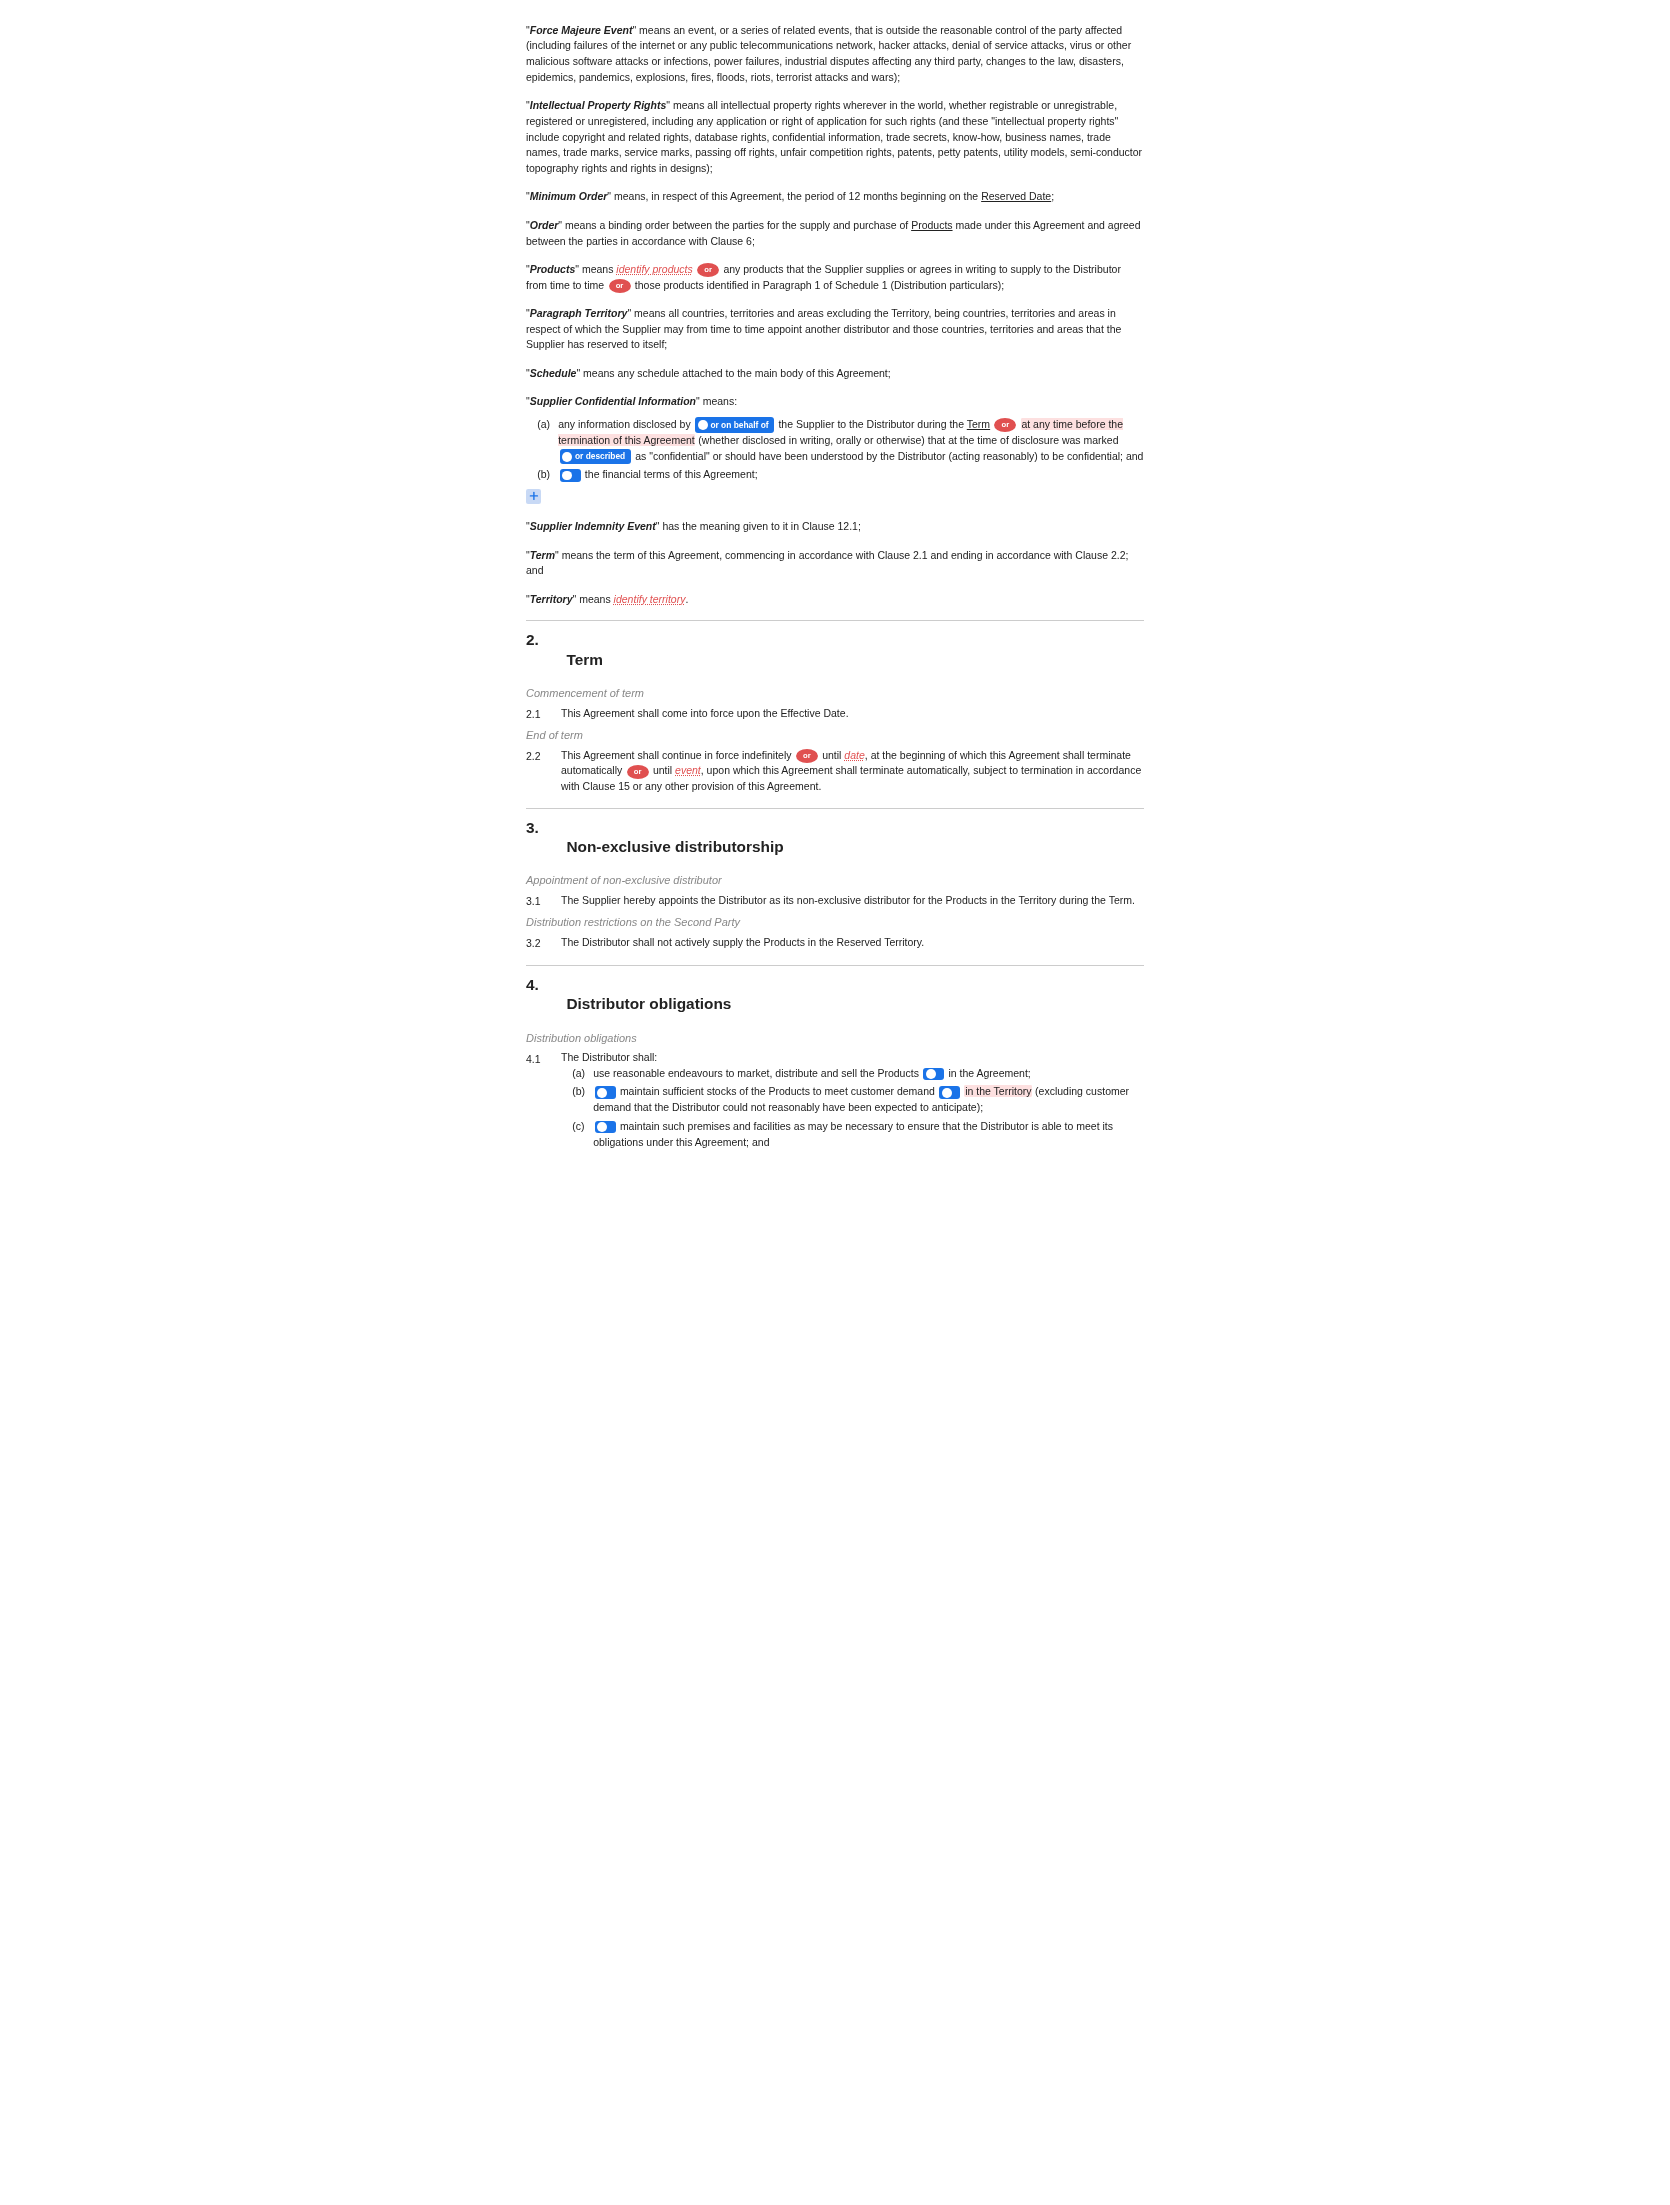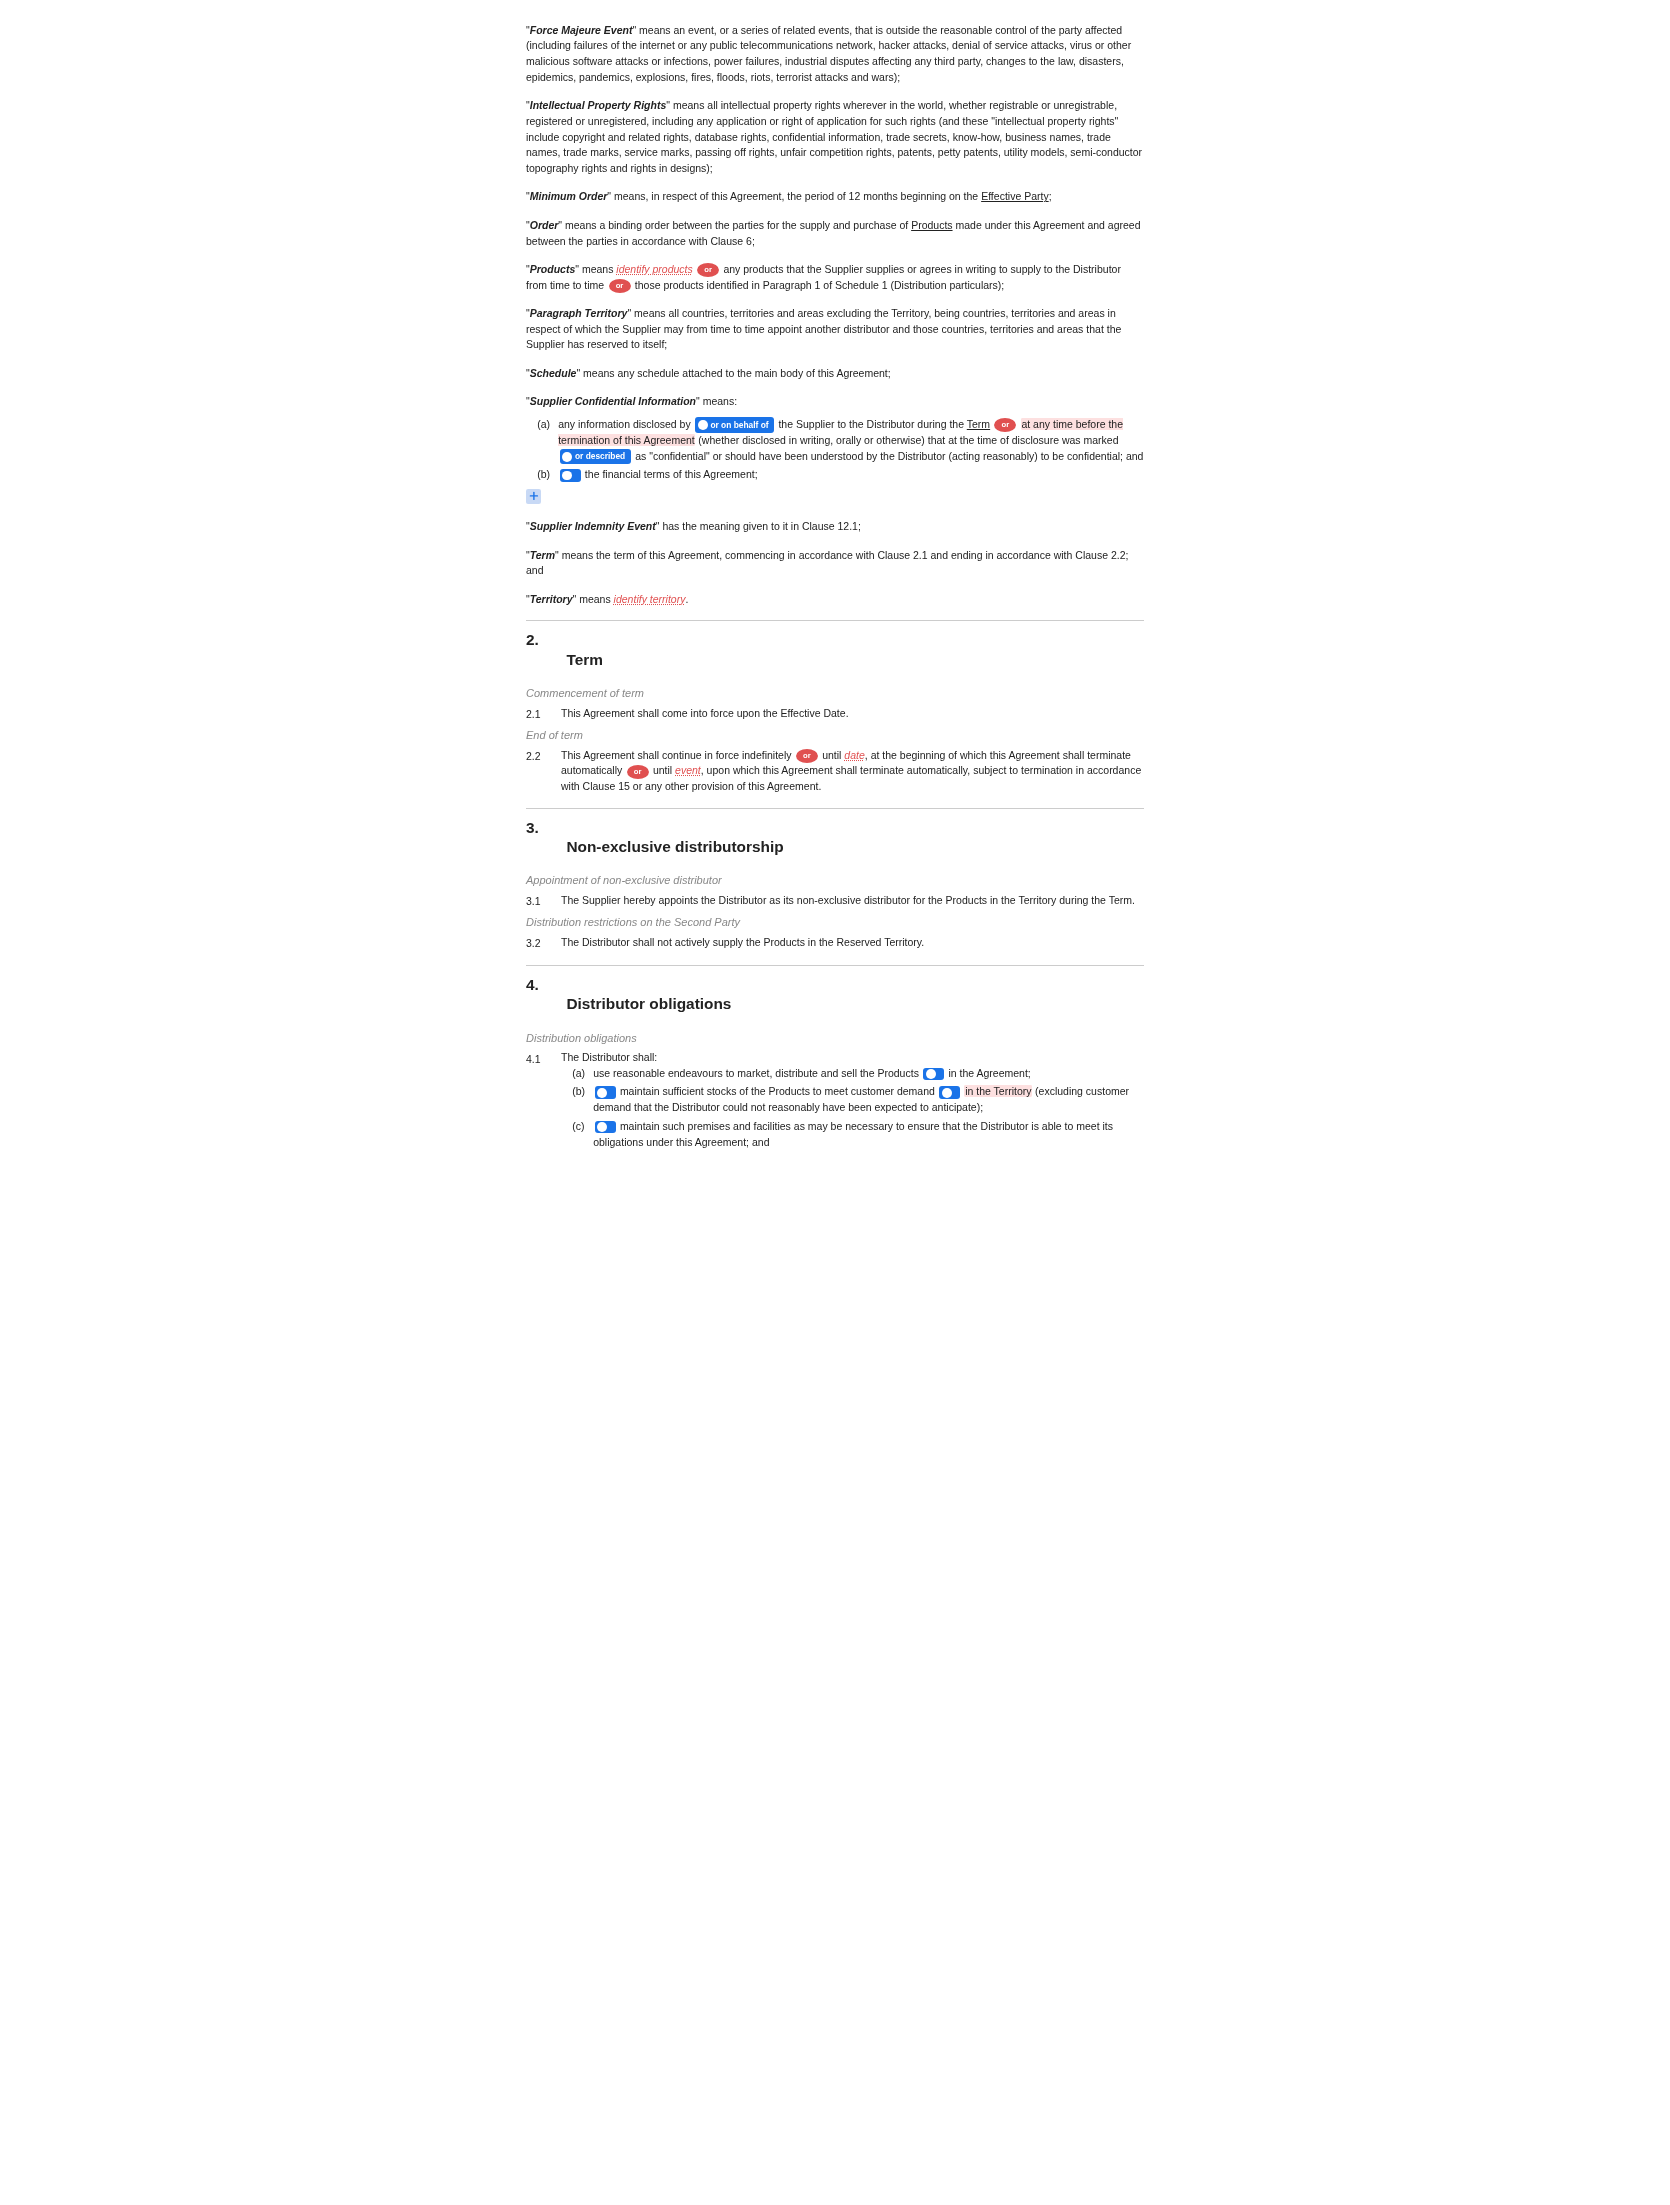--- a/index.html
+++ b/index.html
@@ -149,21 +149,21 @@
 </div>
 
 <div class="document-section">
   <p>
     "<span class="bold-term">Intellectual Property Rights</span>"<span> means all intellectual property rights wherever in the world, whether registrable or unregistrable, registered or unregistered, including any application or right of application for such rights (and these "intellectual property rights" include copyright and related rights, database rights, confidential information, trade secrets, know-how, business names, trade names, trade marks, service marks, passing off rights, unfair competition rights, patents, petty patents, utility models, semi-conductor topography rights and rights in designs);</span>
   </p>
 </div>
 
 <div class="document-section">
   <p>
-    "<span class="bold-term">Minimum Order</span>"<span> means, in respect of this Agreement, the period of 12 months beginning on the </span><span class="underline">Effective Party</span><span>;</span>
+    "<span class="bold-term">Minimum Order</span>"<span> means, in respect of this Agreement, the period of 12 months beginning on the </span><span class="underline">Reserved Date</span><span>;</span>
   </p>
 </div>
 
 <div class="document-section">
   <p>
     "<span class="bold-term">Order</span>"<span> means a binding order between the parties for the supply and purchase of </span><span class="underline">Products</span><span> made under this Agreement and agreed between the parties in accordance with Clause 6;</span>
   </p>
 </div>
 
 <div class="document-section">

